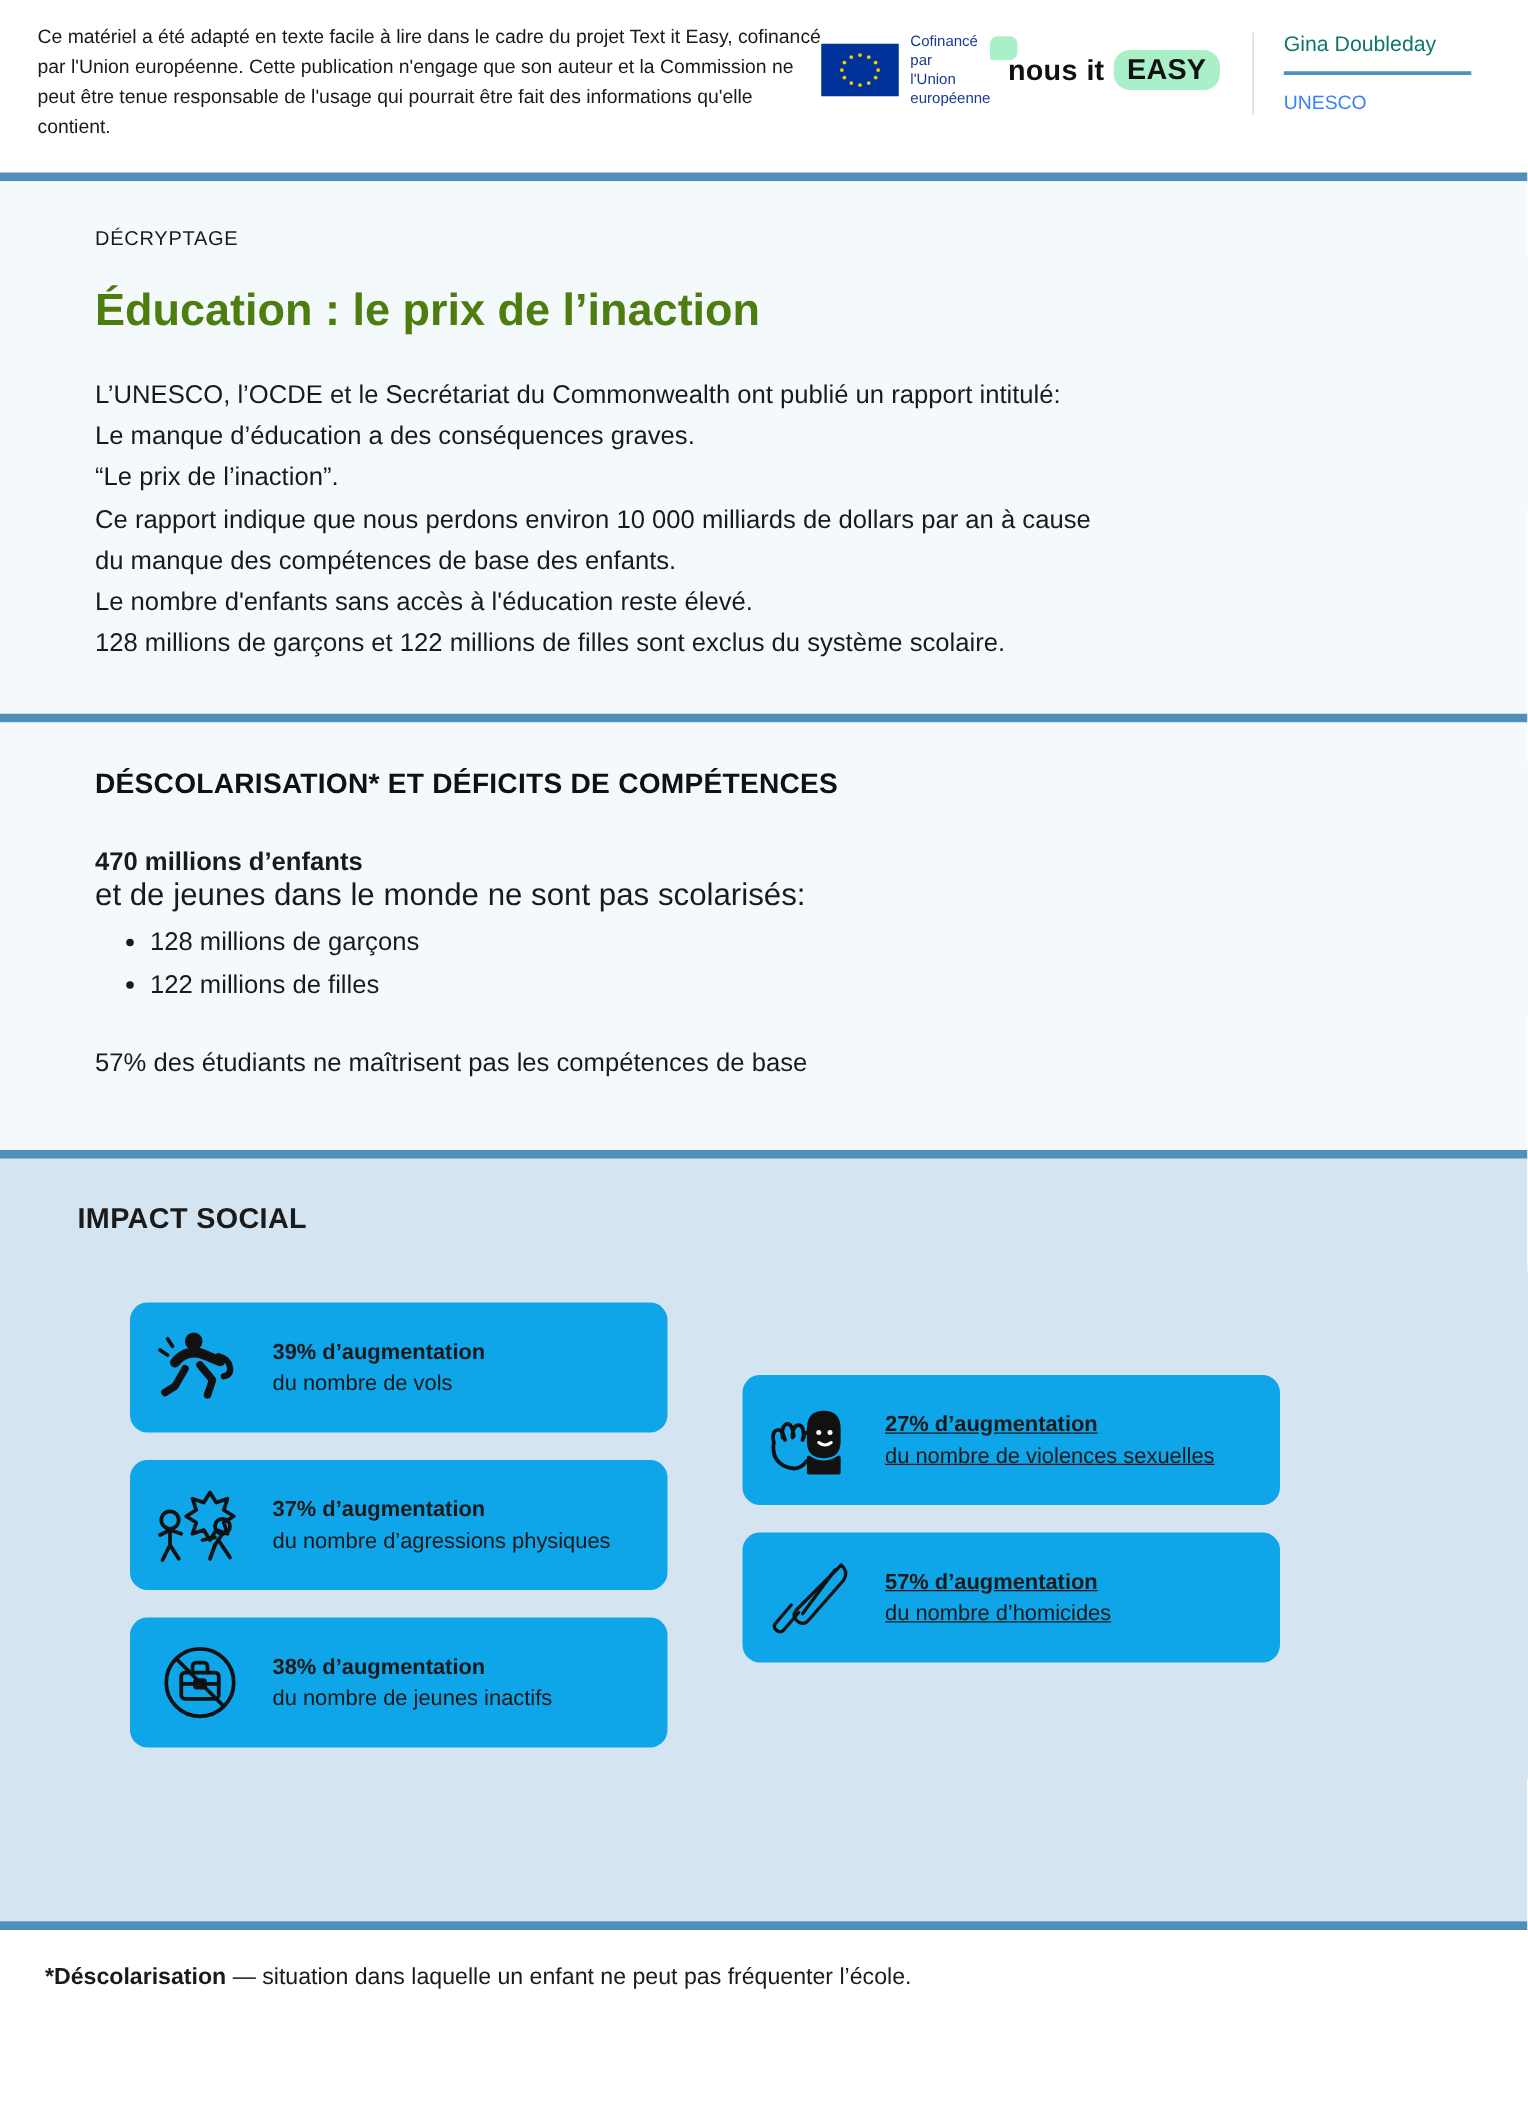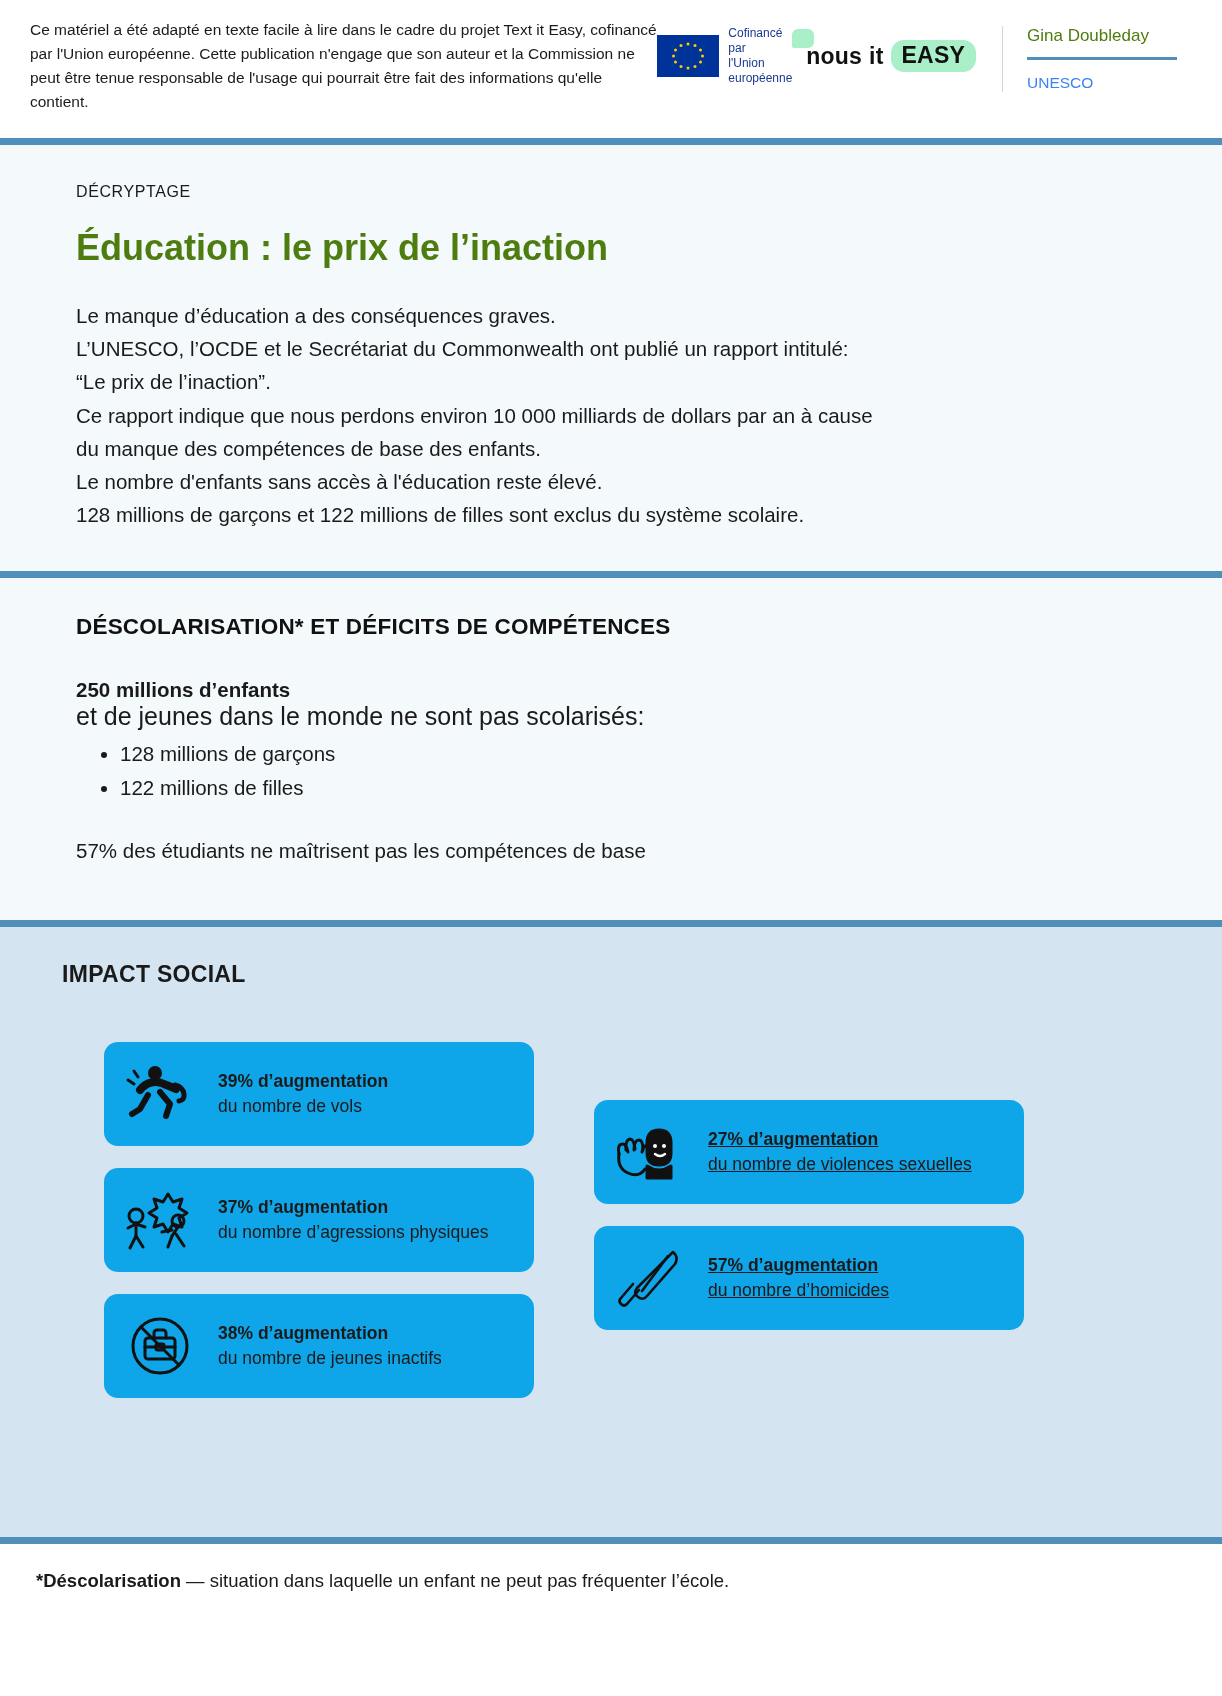--- a/index.html
+++ b/index.html
@@ -86,21 +86,21 @@
     background: #a9f0c8;
     border-radius: 6px 6px 6px 2px;
   }
   .author-block {
     border-left: 1px solid #cfd6dd;
     padding-left: 24px;
     min-width: 190px;
   }
   .author-name {
     font-size: 17px;
-    color: #4d7c0f;
+    color: #0f766e;
     padding-bottom: 11px;
     border-bottom: 3px solid #4f8fba;
     display: inline-block;
     min-width: 150px;
   }
   .author-org {
     font-size: 15.5px;
     color: #3b82f6;
     margin-top: 14px;
   }
@@ -280,35 +280,35 @@
     </div>
   </div>
 </div>
 
 <div class="rule"></div>
 
 <div class="section-intro">
   <div class="eyebrow">DÉCRYPTAGE</div>
   <h1 class="main-title">Éducation : le prix de l’inaction</h1>
   <div class="intro-body">
+    <p>L’UNESCO, l’OCDE et le Secrétariat du Commonwealth ont publié un rapport intitulé:</p>
     <p>Le manque d’éducation a des conséquences graves.</p>
-    <p>L’UNESCO, l’OCDE et le Secrétariat du Commonwealth ont publié un rapport intitulé:</p>
     <p>“Le prix de l’inaction”.</p>
     <p>Ce rapport indique que nous perdons environ 10 000 milliards de dollars par an à cause</p>
     <p>du manque des compétences de base des enfants.</p>
     <p>Le nombre d'enfants sans accès à l'éducation reste élevé.</p>
     <p>128 millions de garçons et 122 millions de filles sont exclus du système scolaire.</p>
   </div>
 </div>
 
 <div class="rule"></div>
 
 <div class="section-two">
   <h2 class="sec-heading">DÉSCOLARISATION* ET DÉFICITS DE COMPÉTENCES</h2>
-  <p class="stat-lead">250 millions d’enfants</p>
+  <p class="stat-lead">470 millions d’enfants</p>
   <p class="stat-sub">et de jeunes dans le monde ne sont pas scolarisés:</p>
   <ul class="bullets">
     <li>128 millions de garçons</li>
     <li>122 millions de filles</li>
   </ul>
   <p class="stat-tail">57% des étudiants ne maîtrisent pas les compétences de base</p>
 </div>
 
 <div class="rule"></div>
 

